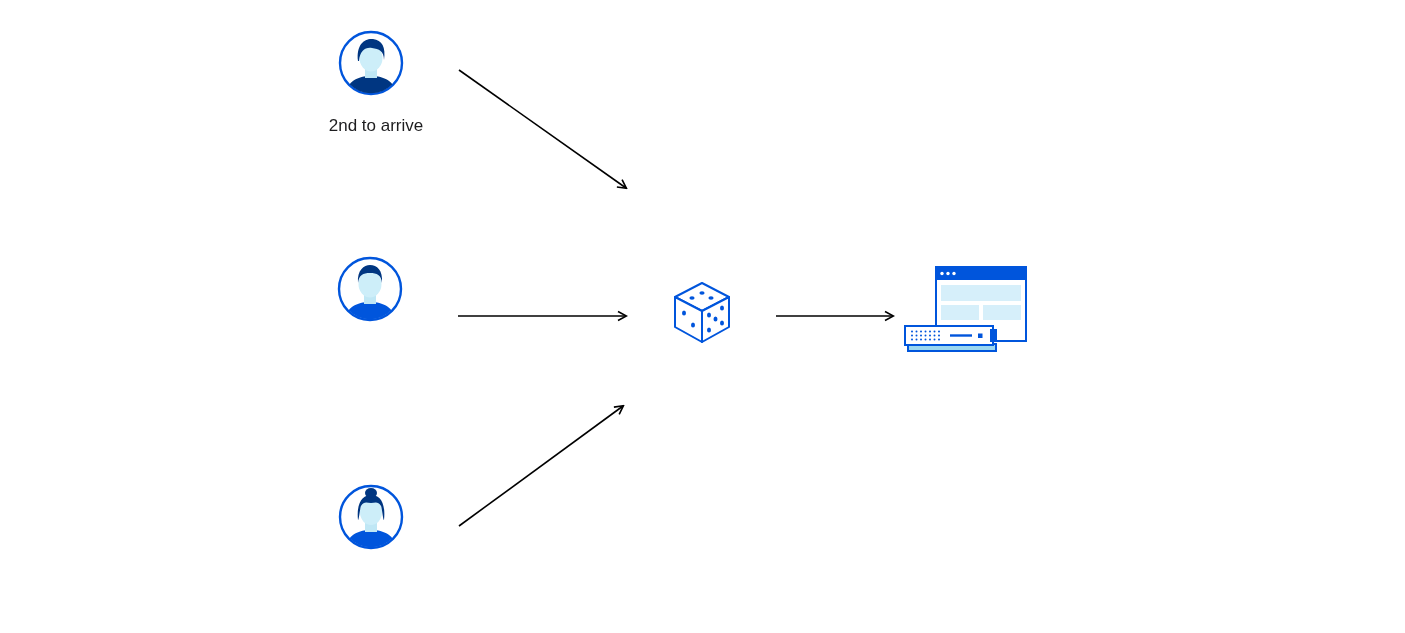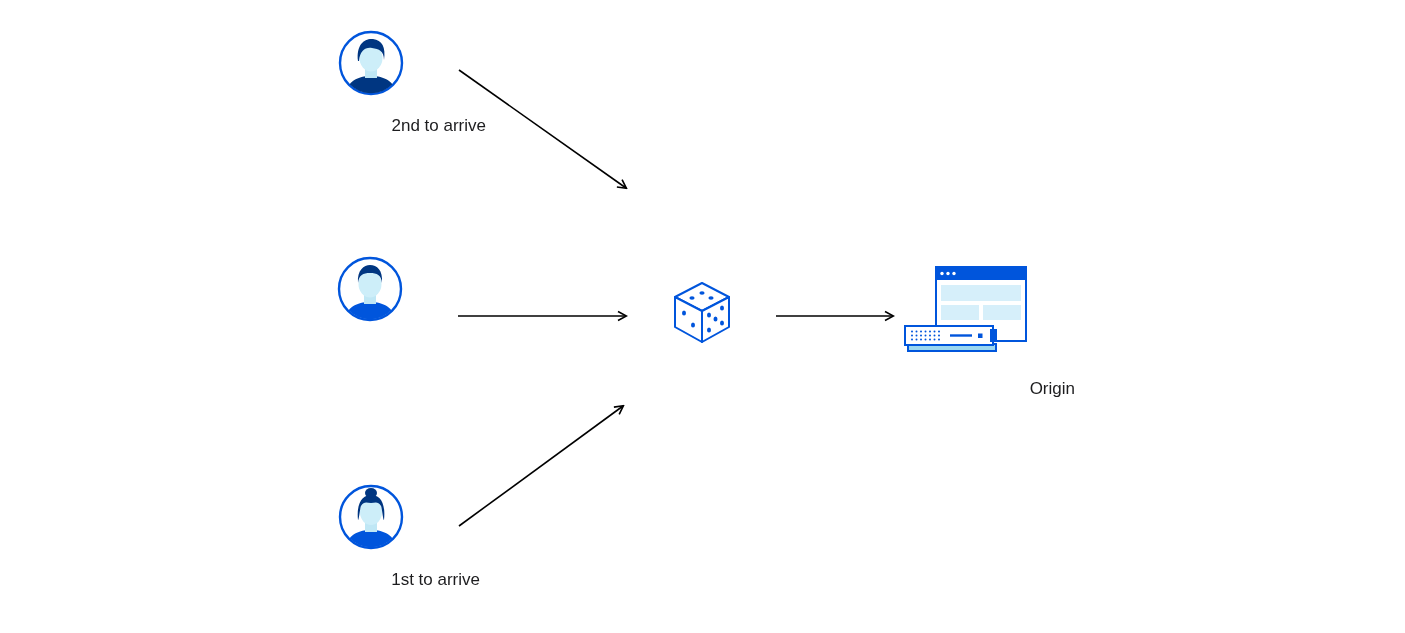--- a/index.html
+++ b/index.html
@@ -27,21 +27,21 @@
     display: flex;
     flex-direction: column;
     align-items: center;
   }
   .avatar-wrap { width: 66px; height: 66px; }
   .dice-wrap { width: 68px; height: 68px; }
   .origin-wrap { width: 130px; height: 100px; }
   .label-pos {
     position: absolute;
     width: 220px;
-    text-align: right;
+    text-align: center;
     font-size: 17px;
     color: #1d1d1f;
   }
 </style>
 </head>
 <body>
 
 <div class="canvas">
 
   <svg class="arrow-layer" width="1405" height="633" viewBox="0 0 1405 633">
@@ -115,21 +115,20 @@
         <g clip-path="url(#clipC)">
           <path d="M8,66 C8,52 19,46 33,46 C47,46 58,52 58,66 Z" fill="#0055dc"></path>
           <rect x="27" y="36" width="12" height="12" fill="#bfe7f5"></rect>
           <ellipse cx="33" cy="28" rx="11" ry="13" fill="#cdeef9"></ellipse>
           <path d="M20,36 C18,17 26,11 33,11 C41,11 48,17 46,36 C45,36 44,24 43,22 C40,17 37,19 33,19 C29,19 26,17 23,22 C22,24 21,36 20,36 Z" fill="#003681"></path>
           <ellipse cx="33" cy="9" rx="6" ry="5" fill="#003681"></ellipse>
         </g>
       </svg>
     </div>
   </div>
-  <div class="label-pos" style="left:260px; top:570px;">1st to arrive</div>
 
   <div class="node" style="left:668px; top:279px;">
     <div class="dice-wrap">
       <svg width="68" height="68" viewBox="0 0 68 68">
         <g stroke="#0055dc" stroke-width="2" fill="#ffffff" stroke-linejoin="round">
           <polygon points="34,4 61,18 34,32 7,18"></polygon>
           <polygon points="61,18 61,48 34,63 34,32"></polygon>
           <polygon points="7,18 34,32 34,63 7,48"></polygon>
         </g>
         <g fill="#0055dc">
@@ -189,15 +188,14 @@
             <circle cx="25.5" cy="77.5" r="1"></circle>
             <circle cx="30" cy="77.5" r="1"></circle>
             <circle cx="34.5" cy="77.5" r="1"></circle>
             <circle cx="39" cy="77.5" r="1"></circle>
         </g>
         <line x1="50" y1="73.5" x2="72" y2="73.5" stroke="#0055dc" stroke-width="2.4"></line>
         <rect x="78" y="71.5" width="4.5" height="4.5" fill="#0055dc"></rect>
       </svg>
     </div>
   </div>
-  <div class="label-pos" style="left:855px; top:379px;">Origin</div>
 
 </div>
 
 </body></html>

